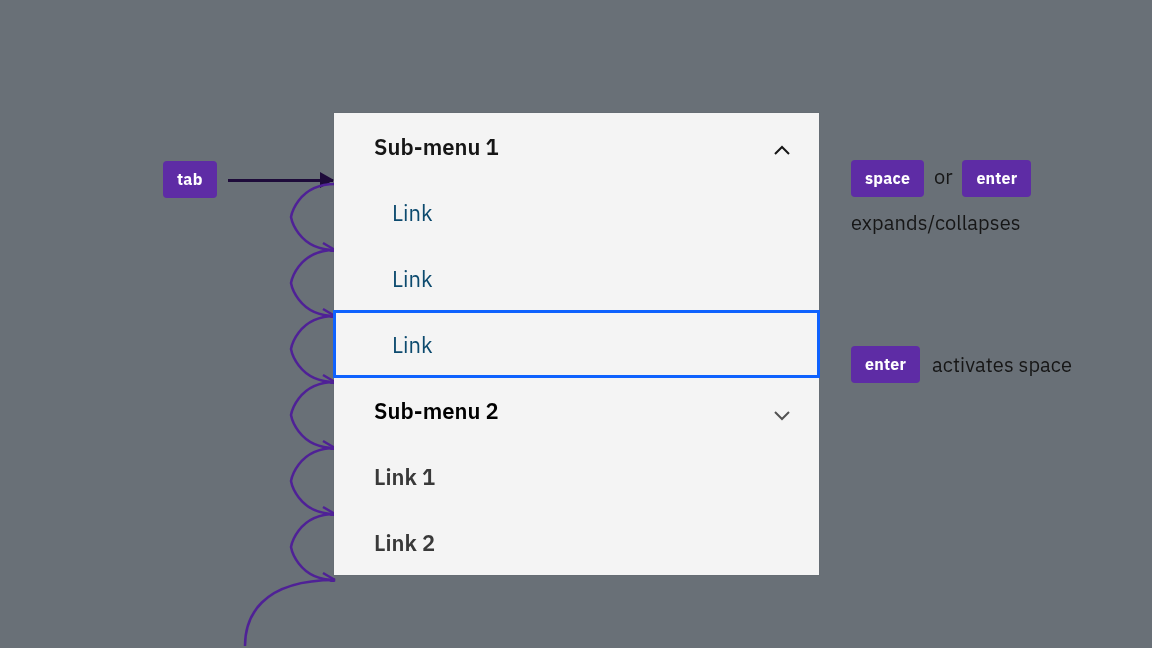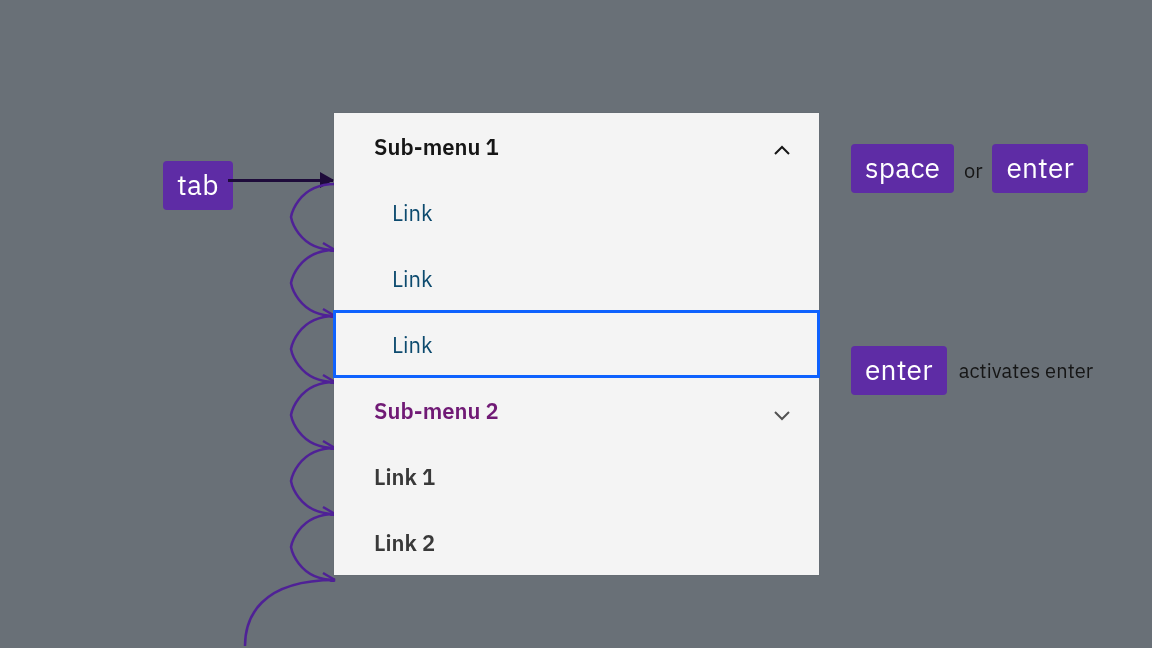--- a/index.html
+++ b/index.html
@@ -11,25 +11,25 @@
     font-family: "IBM Plex Sans", -apple-system, BlinkMacSystemFont, "Segoe UI", Helvetica, Arial, sans-serif;
     overflow: hidden;
     position: relative;
   }
 
   
   .key {
     display: inline-block;
     background: #5e2ca5;
     color: #fff;
-    font-size: 28px;
+    font-size: 16px;
     line-height: 1;
     padding: 10px 14px 11px;
     border-radius: 4px;
-    font-weight: 400;
+    font-weight: 700;
     letter-spacing: .2px;
   }
 
   .annot-text {
     font-size: 20px;
     color: #161616;
     letter-spacing: .1px;
   }
 
   
@@ -85,39 +85,39 @@
     align-items: center;
     padding: 0 28px 0 40px;
     color: #525252;
     font-size: 22px;
   }
   .row.header {
     color: #161616;
     font-weight: 600;
     justify-content: space-between;
   }
-  .row.header.sub { color: #701a75; align-items: center; }
+  .row.header.sub { color: #000000; align-items: center; }
   .row.sublink { padding-left: 58px; color: #0c4a6e; }
   .row.focus {
     outline: 3px solid #0f62fe;
     outline-offset: -2px;
     position: relative;
     z-index: 2;
   }
   .row.linkrow { color: #393939; font-weight: 600; align-items: center; }
 
   .chev { width: 18px; height: 18px; display:inline-block; }
   .chev svg { width:100%; height:100%; stroke:#161616; stroke-width:2; fill:none; }
   .row.header.sub .chev svg { stroke:#525252; }
 
   
   #annot-expand {
     position: absolute;
     left: 851px;
-    top: 144px;
+    top: 160px;
   }
   #annot-expand .line2 {
     margin-top: 12px;
   }
   #annot-expand .or {
     color:#161616;
     font-size:20px;
     margin: 0 6px;
   }
 
@@ -199,18 +199,19 @@
     <span>Link 2</span>
   </div>
 </div>
 
 <div id="annot-expand">
   <div>
     <span class="key">space</span>
     <span class="or annot-text">or</span>
     <span class="key">enter</span>
   </div>
+  <div class="line2 annot-text">expands/collapses</div>
 </div>
 
 <div id="annot-link">
   <span class="key">enter</span>
-  <span class="annot-text">activates enter</span>
+  <span class="annot-text">activates space</span>
 </div>
 
 </body></html>

